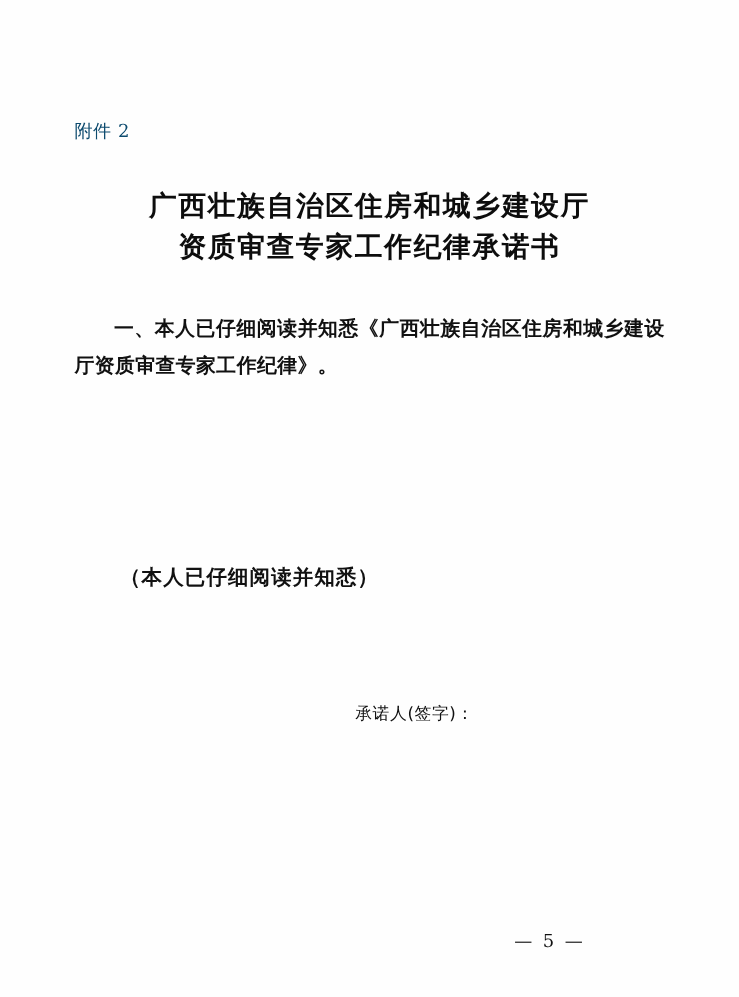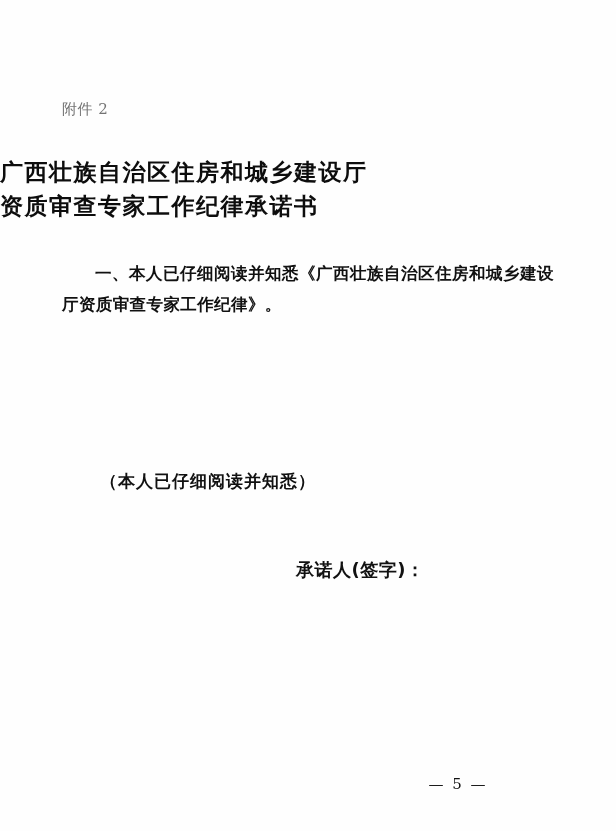--- a/index.html
+++ b/index.html
@@ -23,27 +23,28 @@
     height: 831px;
     background: #fefefe;
   }
   .attachment-label {
     position: absolute;
     left: 62px;
     top: 100px;
     font-size: 15px;
     letter-spacing: 0.5px;
     font-family: "DejaVu Serif", "Liberation Serif", serif;
-    color: #737373;
+    color: #0c4a6e;
   }
   .title-block {
     position: absolute;
     left: 0;
     top: 155px;
     width: 616px;
+    text-align: center;
   }
   .title-line {
     font-size: 23px;
     font-weight: bold;
     letter-spacing: 1.5px;
     line-height: 34px;
     font-family: "DejaVu Sans", "Liberation Sans", sans-serif;
     color: #0d0d0d;
   }
   .body-block {
@@ -73,27 +74,28 @@
     font-family: "DejaVu Sans", "Liberation Sans", sans-serif;
     color: #111;
   }
   .sign-block {
     position: absolute;
     left: 0;
     top: 555px;
     width: 616px;
   }
   .sign-line {
-    font-size: 18px;
-    font-weight: bold;
+    font-size: 14px;
+    font-weight: normal;
     letter-spacing: 0.5px;
     padding-left: 296px;
     line-height: 30px;
     font-family: "DejaVu Sans", "Liberation Sans", sans-serif;
     color: #111;
+    margin-top: 25px;
   }
   .date-line {
     font-size: 16px;
     font-weight: bold;
     letter-spacing: 0.5px;
     padding-left: 390px;
     line-height: 30px;
     font-family: "DejaVu Sans", "Liberation Sans", sans-serif;
     color: #111;
   }

